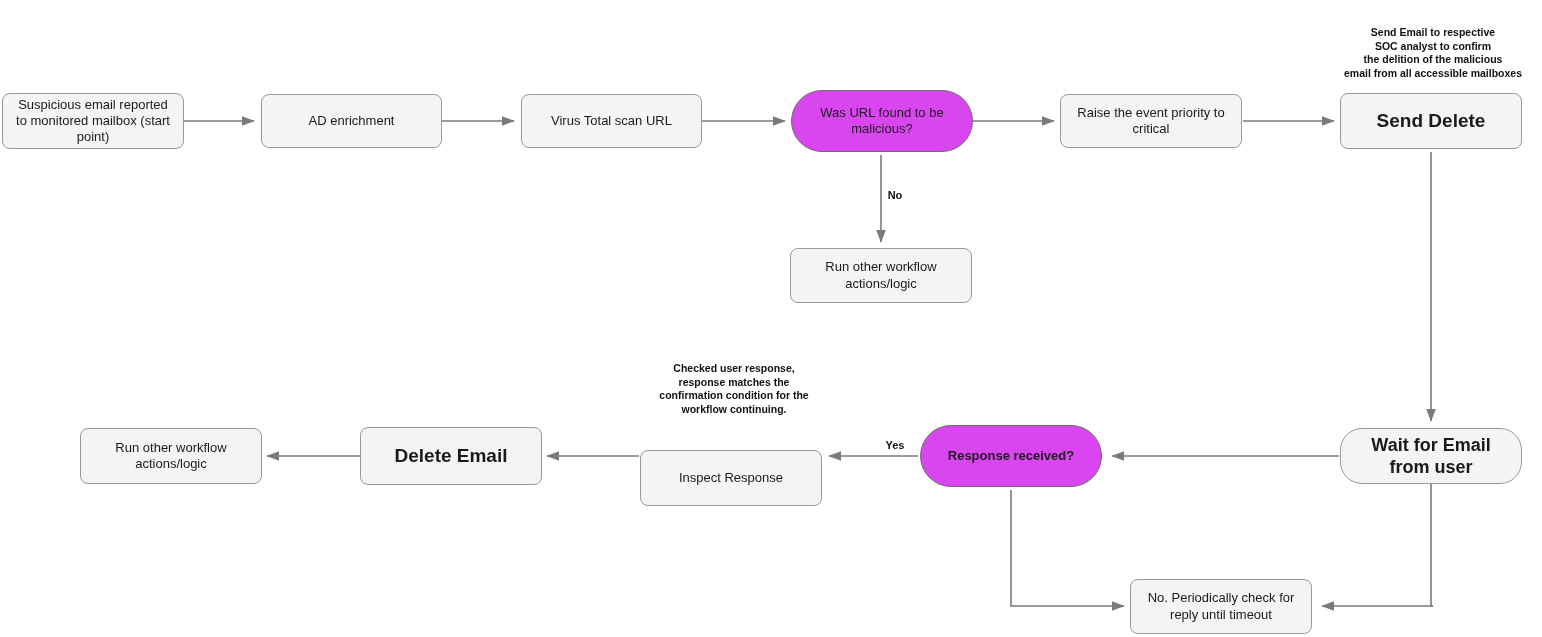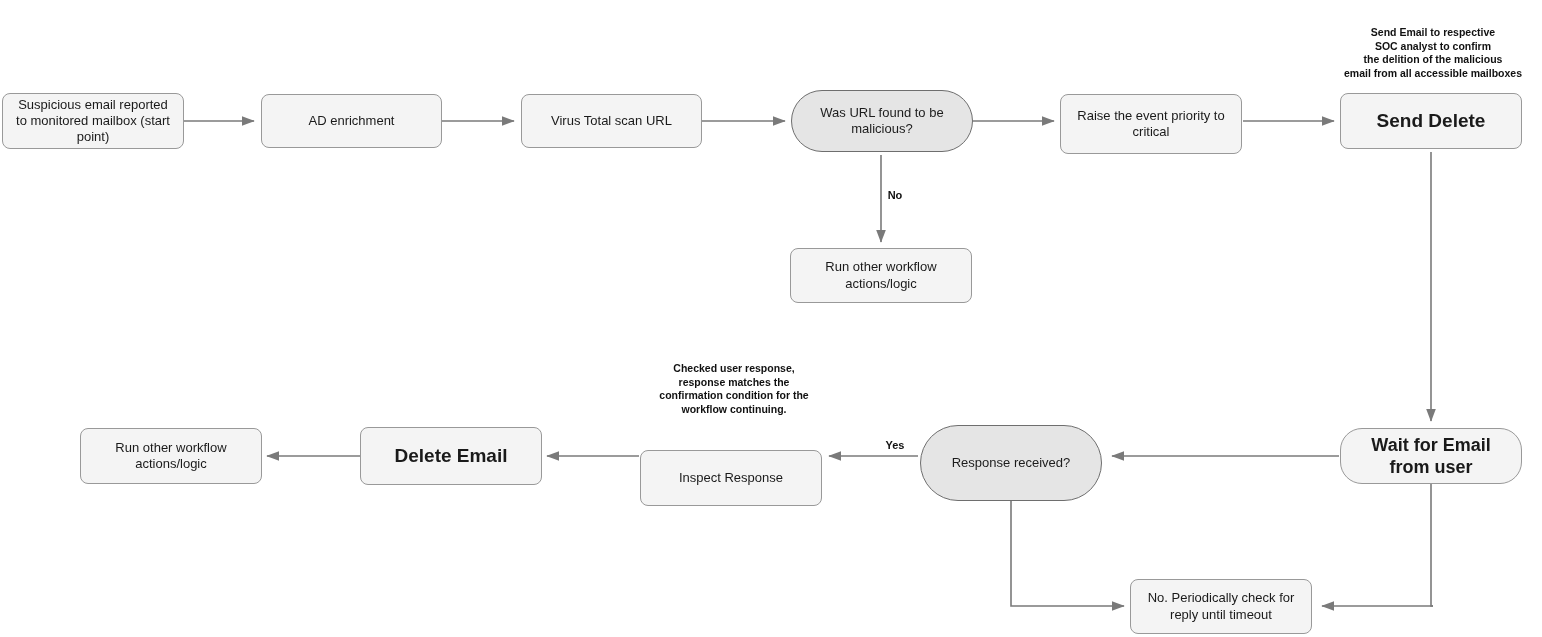--- a/index.html
+++ b/index.html
@@ -38,21 +38,21 @@
     background: #f4f4f4;
     color: #1a1a1a;
     font-size: 13px;
     line-height: 1.25;
     padding: 4px 8px;
   }
   .node.plain {
     font-weight: normal;
   }
   .node.decision {
-    background: #e5e5e5;
+    background: #d946ef;
     border: 1px solid #6e6e6e;
     border-radius: 40px;
     font-weight: normal;
     color: #1c1c1c;
   }
   .node.big {
     font-size: 19px;
     font-weight: bold;
   }
   .node.big2 {
@@ -131,37 +131,37 @@
   </div>
 
   <div class="node plain" style="left:521px; top:94px; width:181px; height:54px;">
     <span>Virus Total scan URL</span>
   </div>
 
   <div class="node decision" style="left:791px; top:90px; width:182px; height:62px;">
     <span>Was URL found to be malicious?</span>
   </div>
 
-  <div class="node plain" style="left:1060px; top:94px; width:182px; height:60px;justify-content:center;">
+  <div class="node plain" style="left:1060px; top:94px; width:182px; height:54px;justify-content:center;">
     <span>Raise the event priority to critical</span>
   </div>
 
   <div class="node big" style="left:1340px; top:93px; width:182px; height:56px;">
     <span>Send Delete</span>
   </div>
 
   <div class="node plain" style="left:790px; top:248px; width:182px; height:55px;">
     <span>Run other workflow actions/logic</span>
   </div>
 
   <div class="node big2" style="left:1340px; top:428px; width:182px; height:56px;">
     <span>Wait for Email from user</span>
   </div>
 
-  <div class="node decision" style="left:920px; top:425px; width:182px; height:76px;">
+  <div class="node decision" style="left:920px; top:425px; width:182px; height:62px;font-weight:bold;">
     <span>Response received?</span>
   </div>
 
   <div class="node plain" style="left:640px; top:428px; width:182px; height:56px;margin-top:22px;">
     <span>Inspect Response</span>
   </div>
 
   <div class="node big" style="left:360px; top:427px; width:182px; height:58px;align-items:center;">
     <span>Delete Email</span>
   </div>

